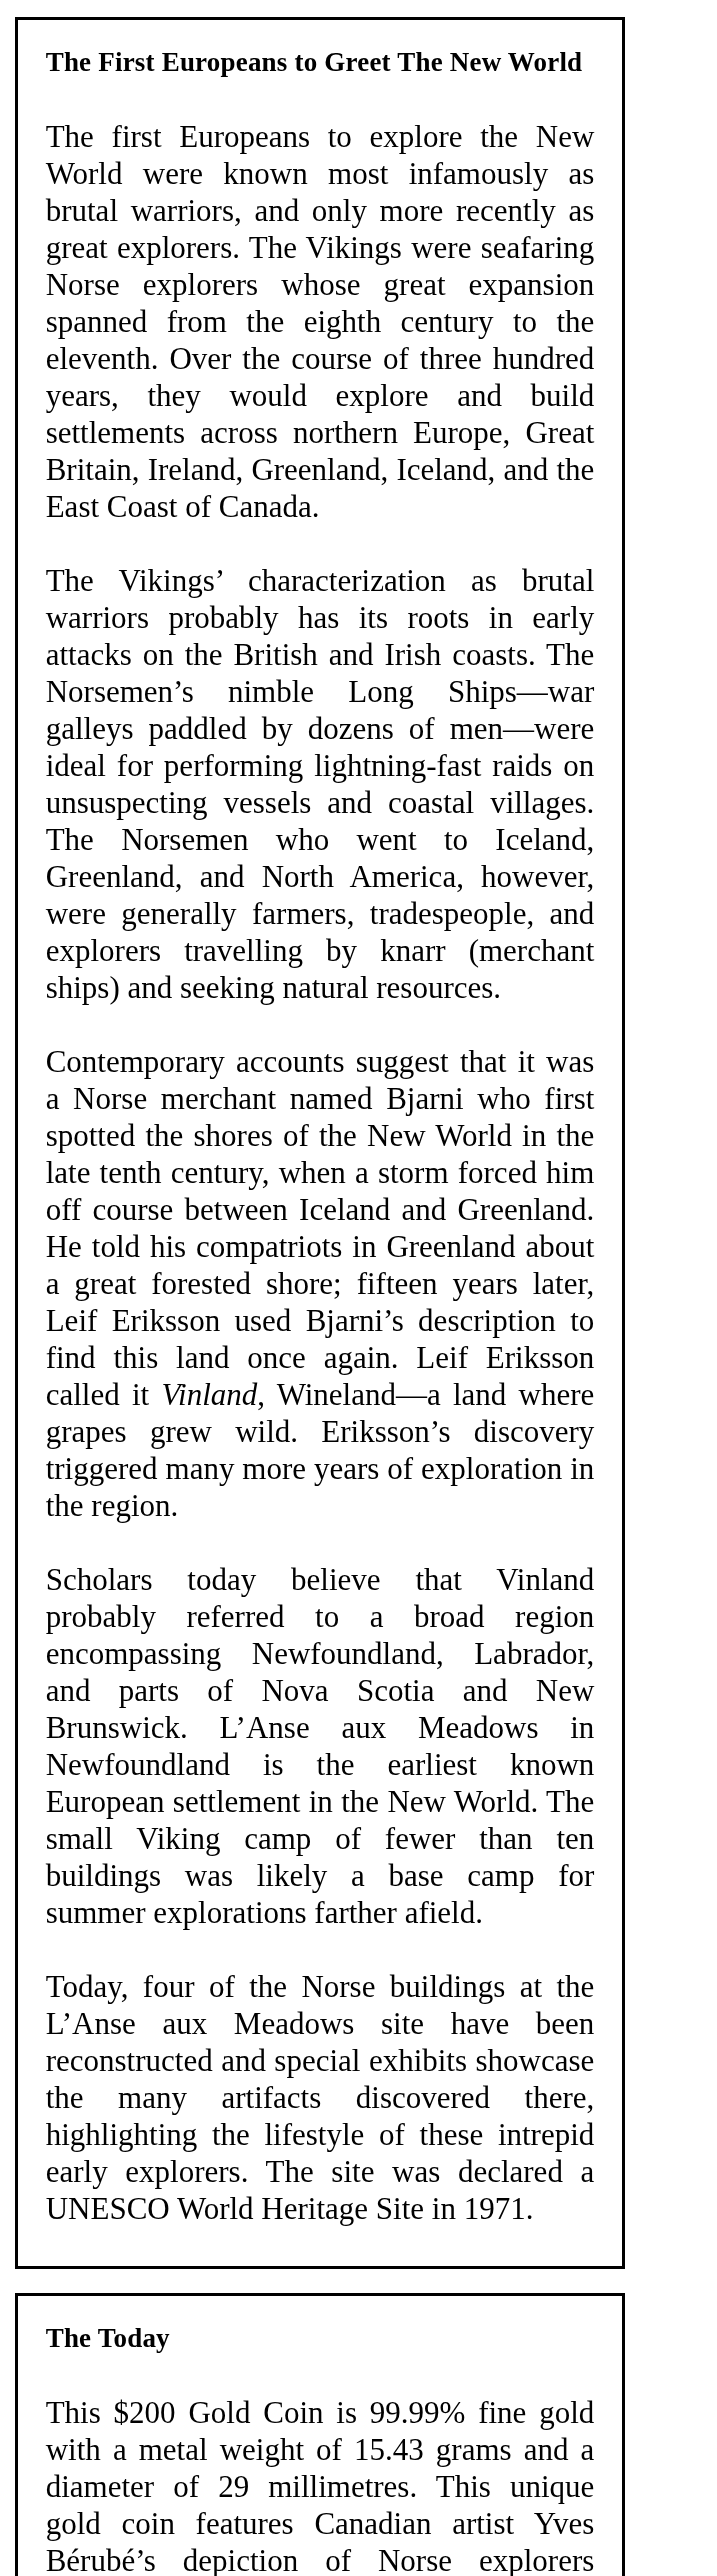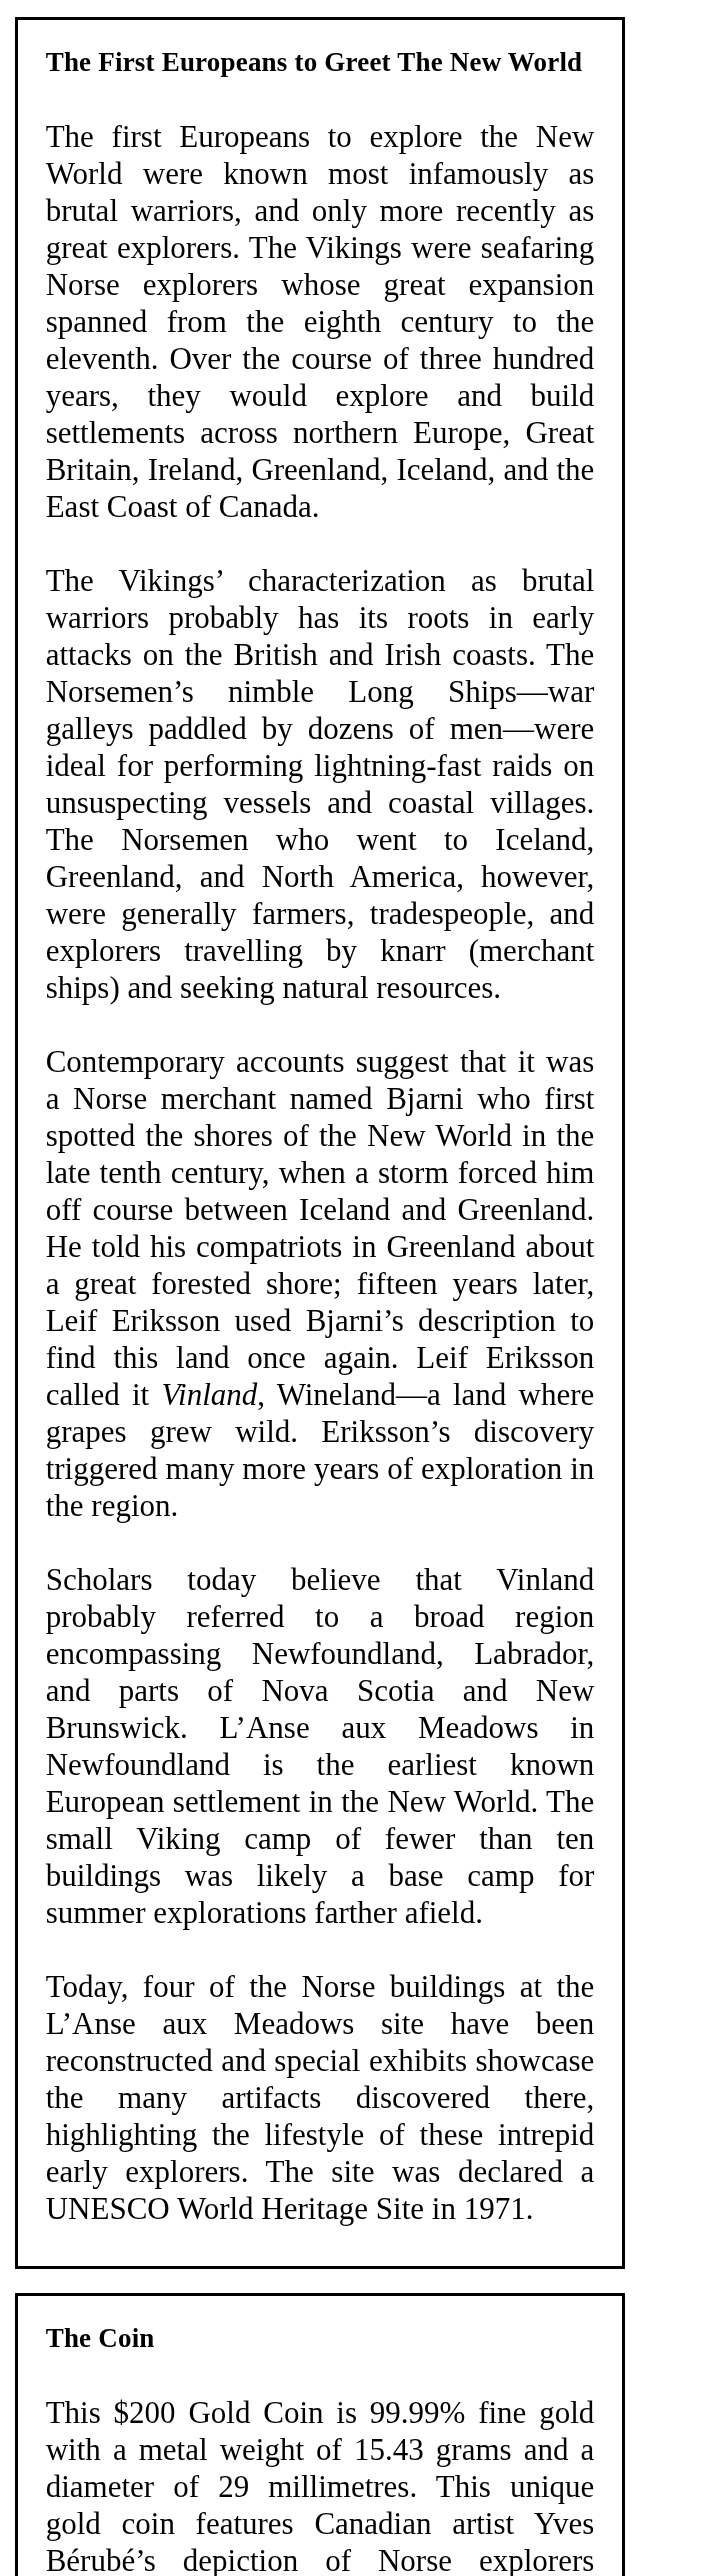--- a/index.html
+++ b/index.html
@@ -63,19 +63,19 @@
     <p class="para">The Vikings’ characterization as brutal warriors probably has its roots in early attacks on the British and Irish coasts. The Norsemen’s nimble Long Ships—war galleys paddled by dozens of men—were ideal for performing lightning-fast raids on unsuspecting vessels and coastal villages. The Norsemen who went to Iceland, Greenland, and North America, however, were generally farmers, tradespeople, and explorers travelling by knarr (merchant ships) and seeking natural resources.</p>
 
     <p class="para"><span>Contemporary accounts suggest that it was a Norse merchant named Bjarni who first spotted the shores of the New World in the late tenth century, when a storm forced him off course between Iceland and Greenland. He told his compatriots in Greenland about a great forested shore; fifteen years later, Leif Eriksson used Bjarni’s description to find this land once again. Leif Eriksson called it </span><em class="italic-term">Vinland</em><span>, Wineland—a land where grapes grew wild. Eriksson’s discovery triggered many more years of exploration in the region.</span></p>
 
     <p class="para">Scholars today believe that Vinland probably referred to a broad region encompassing Newfoundland, Labrador, and parts of Nova Scotia and New Brunswick. L’Anse aux Meadows in Newfoundland is the earliest known European settlement in the New World. The small Viking camp of fewer than ten buildings was likely a base camp for summer explorations farther afield.</p>
 
     <p class="para">Today, four of the Norse buildings at the L’Anse aux Meadows site have been reconstructed and special exhibits showcase the many artifacts discovered there, highlighting the lifestyle of these intrepid early explorers. The site was declared a UNESCO World Heritage Site in 1971.</p>
   </section>
 
   <section class="box">
-    <h2 class="box-title">The Coin</h2>
+    <h2 class="box-title">The Today</h2>
 
     <p class="para">This $200 Gold Coin is 99.99% fine gold with a metal weight of 15.43 grams and a diameter of 29 millimetres.  This unique gold coin features Canadian artist Yves Bérubé’s depiction of Norse explorers stepping onto the shores of the New World for the first time. Flanked by their sailing vessel, carrying the axes that will help them to carve out and settle the wild forested lands, they survey this new terrain for the very first time. The obverse features the effigy of Her Majesty Queen Elizabeth II by Susanna Blunt.</p>
   </section>
 
 </div>
 
 
 </body></html>

